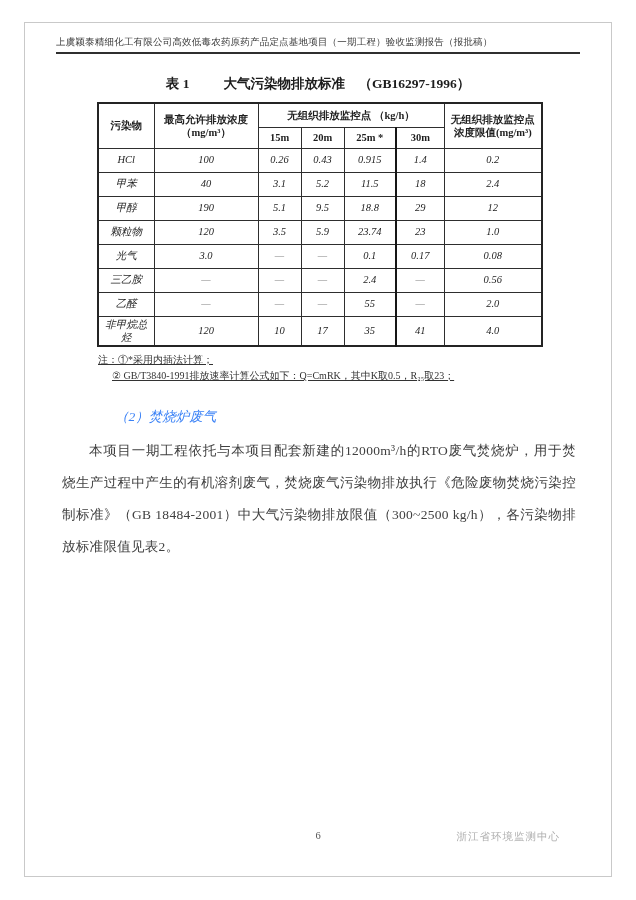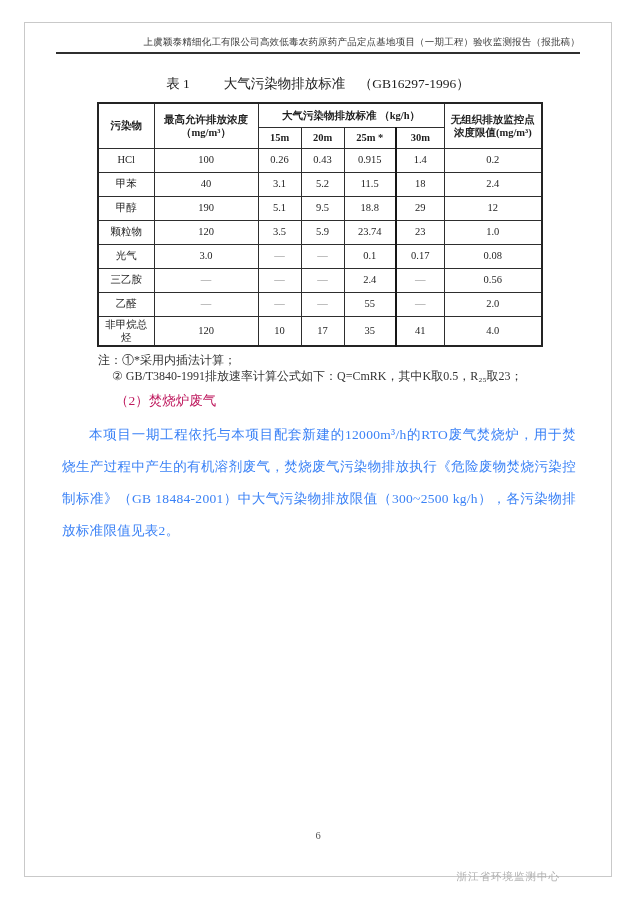--- a/index.html
+++ b/index.html
@@ -6,57 +6,57 @@
   body{
     width:636px;height:900px;background:#ffffff;position:relative;
     font-family:"Liberation Serif","DejaVu Serif",serif;color:#222;
     overflow:hidden;
   }
   .page-frame{
     position:absolute;top:22px;left:24px;right:24px;bottom:23px;
     border:1px solid #c9c9c9;pointer-events:none;
   }
   .doc-header{
-    margin:36px 56px 0 56px;text-align:right;
+    margin:36px 56px 0 56px;text-align:left;
     font-size:9.5px;color:#3a3a3a;letter-spacing:0.2px;
     border-bottom:2px solid #2f2f2f;padding-bottom:3px;
   }
   .table-title{
-    margin-top:21px;text-align:center;font-size:13.5px;font-weight:normal;color:#1d1d1d;
+    margin-top:21px;text-align:center;font-size:13.5px;font-weight:bold;color:#1d1d1d;
   }
   .table-title .tt-label{margin-right:34px;}
   table.std{
     border-collapse:collapse;margin:9px 0 0 97px;table-layout:fixed;width:444px;
     font-size:11px;color:#1e1e1e;
   }
   table.std th,table.std td{
     border:1px solid #2e2e2e;text-align:center;vertical-align:middle;
     padding:1px 2px;font-weight:normal;line-height:1.25;
   }
   table.std{border:2px solid #242424;}
   table.std th{font-weight:bold;font-size:10.5px;}
   table.std .hdr-top{height:24px;}
   table.std .hdr-sub th{height:18px;margin-left:27px;}
-  table.std td{height:21px;font-size:10.5px;}
+  table.std td{height:21px;font-size:10.5px;font-style:italic;}
   .thick-left{border-left:2.5px solid #161616 !important;}
   .thick-top td{border-top:2px solid #1c1c1c;}
   .no-top td{border-top:none;}
   .dash{color:#8a8a8a;}
-  .notes{margin:5px 16px 0 98px;font-size:12px;color:#333;line-height:16px;}
+  .notes{margin:5px 16px 0 98px;font-size:10px;color:#333;line-height:16px;text-decoration:underline;}
   .notes .note2{margin-left:14px;}
   .section-heading{
-    margin:8px 0 0 115px;font-size:13.5px;color:#be185d;
+    margin:24px 0 0 115px;font-size:13.5px;color:#3b82f6;font-style:italic;
   }
   .body-text{
-    margin:9px 60px 0 62px;font-size:13.5px;line-height:32px;color:#3b82f6;
+    margin:9px 60px 0 62px;font-size:13.5px;line-height:32px;color:#404040;
     text-align:justify;text-indent:2em;letter-spacing:0.3px;
   }
   .footer{position:absolute;left:0;right:0;top:830px;height:18px;font-size:10.5px;}
   .page-num{position:absolute;left:0;right:0;text-align:center;color:#555;}
-  .watermark{position:absolute;right:76px;color:#adadad;letter-spacing:1px;font-size:10.5px;margin-top:40px;}
+  .watermark{position:absolute;right:76px;color:#adadad;letter-spacing:1px;font-size:10.5px;}
 </style>
 </head>
 <body>
 
 <div class="page-frame"></div>
 
 <div class="doc-header">
   <span>上虞颖泰精细化工有限公司高效低毒农药原药产品定点基地项目（一期工程）验收监测报告（报批稿）</span>
 </div>
 
@@ -74,21 +74,21 @@
       <col style="width:48px">
       <col style="width:98px">
   </colgroup>
   <thead>
     <tr class="hdr-top">
       <th rowspan="2">污染物</th>
       <th rowspan="2">
         <div>最高允许排放浓度</div>
         <div>（mg/m³）</div>
       </th>
-      <th colspan="4">大气污染物排放标准 （kg/h）</th>
+      <th colspan="4">无组织排放监控点 （kg/h）</th>
       <th rowspan="2">
         <div>无组织排放监控点</div>
         <div>浓度限值(mg/m³)</div>
       </th>
     </tr>
     <tr class="hdr-sub">
       <th>15m</th>
       <th>20m</th>
       <th>25m *</th>
       <th class="thick-left">30m</th>

